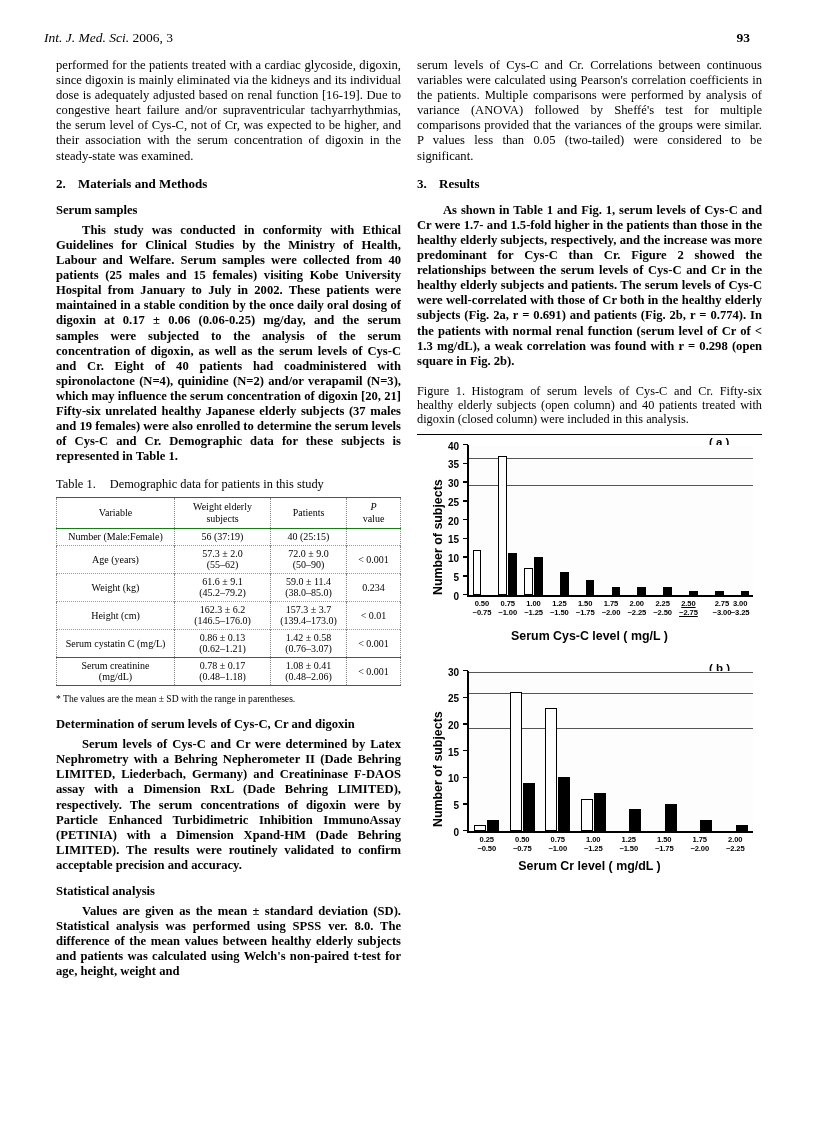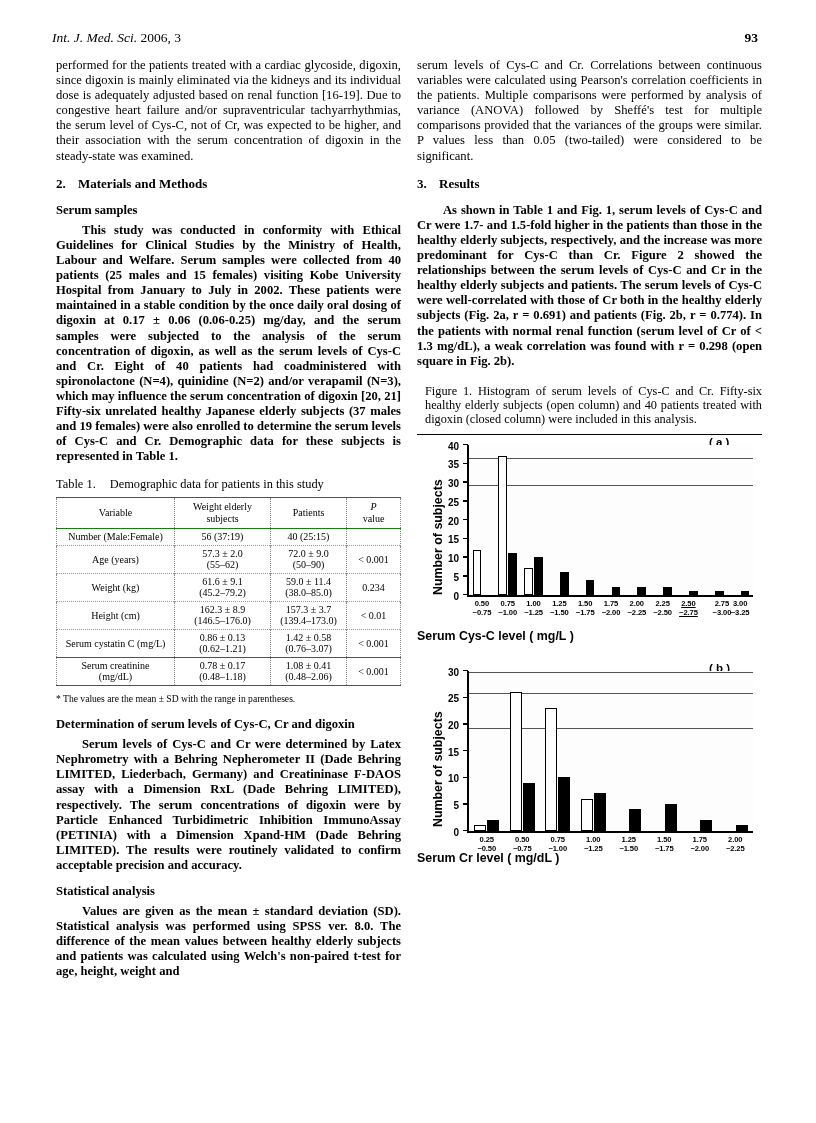--- a/index.html
+++ b/index.html
@@ -18,21 +18,21 @@
   .page {
     position: absolute;
     left: 0; top: 0;
     width: 816px;
     height: 1123px;
   }
 
   
   .runhead {
     position: absolute;
-    left: 52px; top: 30px;
+    left: 44px; top: 30px;
     width: 706px;
     display: flex;
     justify-content: space-between;
     align-items: baseline;
     font-size: 13.5px;
   }
   .runhead-left { font-style: italic; }
   .runhead-left .nonital { font-style: normal; }
   .runhead-right { font-weight: bold; font-size: 13.5px; font-style: normal;}
 
@@ -105,21 +105,21 @@
     font-size: 9.6px;
     margin-top: 5px;
     text-align: left;
   }
   .ital { font-style: italic; }
 
   
   .figcap {
     font-size: 12.3px;
     line-height: 14.3px;
-    margin: 15px 0 0 8px;
+    margin: 15px 0 0 0;
     text-align: justify;
   }
   .figure-box {
     margin-top: 7px;
     border-top: 1px solid #000;
     padding-top: 2px;
   }
   .chart {
     position: relative;
     width: 345px;
@@ -172,21 +172,21 @@
     text-align: center;
     line-height: 9.6px;
     letter-spacing: -0.1px;
   }
   .xaxis-title {
     position: absolute;
     font-family: "Liberation Sans", sans-serif;
     font-size: 12.4px;
     font-weight: bold;
     width: 100%;
-    text-align: left;
+    text-align: center;
   }
   .yaxis-title {
     position: absolute;
     font-family: "Liberation Sans", sans-serif;
     font-size: 12.4px;
     font-weight: bold;
     transform: rotate(-90deg);
     transform-origin: left top;
     white-space: nowrap;
   }
@@ -250,21 +250,21 @@
 
         <tr class="rowline">
           <td>Weight (kg)</td>
           <td><span>61.6 ± 9.1</span><br><span>(45.2–79.2)</span></td>
           <td><span>59.0 ± 11.4</span><br><span>(38.0–85.0)</span></td>
           <td>0.234</td>
         </tr>
 
         <tr class="rowline">
           <td>Height (cm)</td>
-          <td><span>162.3 ± 8.9</span><br><span>(146.5–176.0)</span></td>
+          <td><span>162.3 ± 6.2</span><br><span>(146.5–176.0)</span></td>
           <td><span>157.3 ± 3.7</span><br><span>(139.4–173.0)</span></td>
           <td>&lt; 0.01</td>
         </tr>
 
         <tr class="rowline">
           <td>Serum cystatin C (mg/L)</td>
           <td><span>0.86 ± 0.13</span><br><span>(0.62–1.21)</span></td>
           <td><span>1.42 ± 0.58</span><br><span>(0.76–3.07)</span></td>
           <td>&lt; 0.001</td>
         </tr>
@@ -350,21 +350,21 @@
           <div class="xtick-label" style="left: 258.545px; width: 25.8182px; top: 162px; text-decoration: underline;">2.50<br>~2.75</div>
           <div class="bar closed" style="left: 297.773px; width: 8.77818px; height: 3.75px; top: 154.25px;"></div>
           <div class="xtick-label" style="left: 292px; width: 25.8182px; top: 162px;">2.75<br>~3.00</div>
           <div class="bar closed" style="left: 323.591px; width: 8.77818px; height: 3.75px; top: 154.25px;"></div>
           <div class="xtick-label" style="left: 310.182px; width: 25.8182px; top: 162px;">3.00<br>~3.25</div>
         </div>
 
       <div class="chart chart-b" id="chartB">
         <div class="panel-label" id="panelB" style="left: 292px; top: 2px;">( b )</div>
         <div class="yaxis-title" id="ytitleB" style="left: 14px; top: 168px;">Number of subjects</div>
-        <div class="xaxis-title" id="xtitleB" style="top: 192px;">Serum Cr level ( mg/dL )</div>
+        <div class="xaxis-title" id="xtitleB" style="top: 200px;">Serum Cr level ( mg/dL )</div>
       <div class="plot" style="left: 52px; top: 12px; width: 284px; height: 160px;"></div>
           <div class="gridline" style="left: 52px; width: 284px; top: 13.0667px;"></div>
           <div class="gridline" style="left: 52px; width: 284px; top: 34.4px;"></div>
           <div class="gridline" style="left: 52px; width: 284px; top: 69.0667px;"></div>
           <div class="axis-y-line" style="left: 50px; top: 12px; height: 162px;"></div>
           <div class="axis-x-line" style="left: 50px; top: 172px; width: 286px;"></div>
           <div class="tick" style="left: 46px; top: 171.3px;"></div>
           <div class="ylab" style="left: 20px; top: 166px;">0</div>
           <div class="tick" style="left: 46px; top: 144.633px;"></div>
           <div class="ylab" style="left: 20px; top: 139.333px;">5</div>

